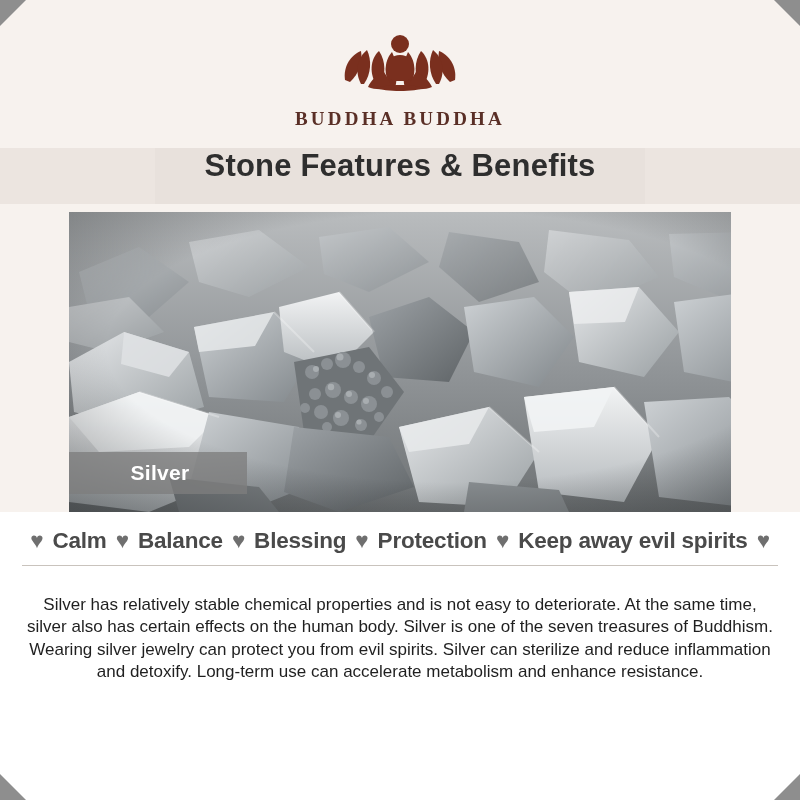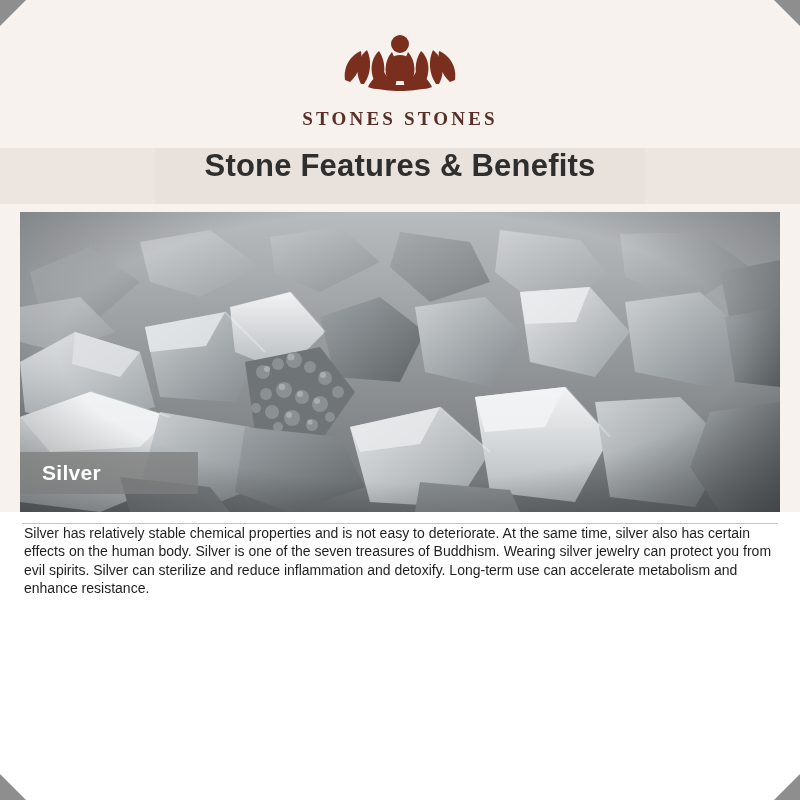--- a/index.html
+++ b/index.html
@@ -98,25 +98,26 @@
     z-index: 2;
     font-size: 31px;
     font-weight: bold;
     color: #2e2e2e;
     letter-spacing: 0.2px;
   }
 
   
   .hero {
     position: relative;
-    width: 760px;
+    width: 662px;
     height: 300px;
     margin: 8px auto 0 auto;
     overflow: hidden;
     background: #8a8d90;
+    text-align: center;
   }
   .hero svg {
     display: block;
   }
   .hero-label {
     position: absolute;
     left: 0;
     bottom: 18px;
     min-width: 178px;
     padding: 9px 18px 9px 22px;
@@ -151,25 +152,25 @@
   .rule {
     width: 756px;
     height: 1px;
     background: #c9c3bd;
     margin: 11px auto 0 auto;
   }
 
   
   .body-copy {
     width: 752px;
-    margin: 0 auto 0 auto;
-    font-size: 14px;
+    margin: 28px auto 0 auto;
+    font-size: 17px;
     line-height: 1.31;
     color: #1f1f1f;
-    text-align: left;
+    text-align: center;
   }
 
   
   .bottom-space {
     position: absolute;
     left: 0;
     right: 0;
     bottom: 0;
     height: 52px;
     background: #ffffff;
@@ -215,21 +216,21 @@
             <path d="M71 66 C79 56 80 40 71 30 C66 40 65 56 68 66 Z"></path>
 
             <circle cx="63" cy="22" r="9"></circle>
             <path d="M63 33 C55 33 50 38 49 45 C48 52 52 57 56 59 L70 59 C74 57 78 52 77 45 C76 38 71 33 63 33 Z"></path>
             <path d="M47 50 C40 53 34 58 31 65 C38 68 48 68 55 65 C52 59 50 54 47 50 Z"></path>
             <path d="M79 50 C86 53 92 58 95 65 C88 68 78 68 71 65 C74 59 76 54 79 50 Z"></path>
             <path d="M40 66 C48 62 78 62 86 66 C80 70 46 70 40 66 Z"></path>
           </g>
         </svg>
       </span>
-      <div class="brand-name">STONES STONES</div>
+      <div class="brand-name">BUDDHA BUDDHA</div>
     </div>
 
     <div class="title-band">
       <div class="title-band-inner"></div>
       <div class="title-text">Stone Features &amp; Benefits</div>
     </div>
 
     <div class="hero">
       <svg width="760" height="300" viewBox="0 0 760 300" xmlns="http://www.w3.org/2000/svg">
         <defs>
@@ -340,20 +341,33 @@
           <path d="M545 175 L590 225"></path>
           <path d="M205 100 L245 140"></path>
           <path d="M270 80 L305 120"></path>
         </g>
 
         <rect width="760" height="300" fill="url(#vig)"></rect>
       </svg>
       <div class="hero-label">Silver</div>
     </div>
 
+    <div class="benefits">
+      <span class="heart">♥</span>
+      <span class="item">Calm</span>
+      <span class="heart">♥</span>
+      <span class="item">Balance</span>
+      <span class="heart">♥</span>
+      <span class="item">Blessing</span>
+      <span class="heart">♥</span>
+      <span class="item">Protection</span>
+      <span class="heart">♥</span>
+      <span class="item">Keep away evil spirits</span>
+      <span class="heart">♥</span>
+    </div>
 
     <div class="rule"></div>
 
     <div class="body-copy">Silver has relatively stable chemical properties and is not easy to deteriorate. At the same time, silver also has certain effects on the human body. Silver is one of the seven treasures of Buddhism. Wearing silver jewelry can protect you from evil spirits. Silver can sterilize and reduce inflammation and detoxify. Long-term use can accelerate metabolism and enhance resistance.</div>
 
   </div>
 
   <div class="bottom-space"></div>
 </div>
 

